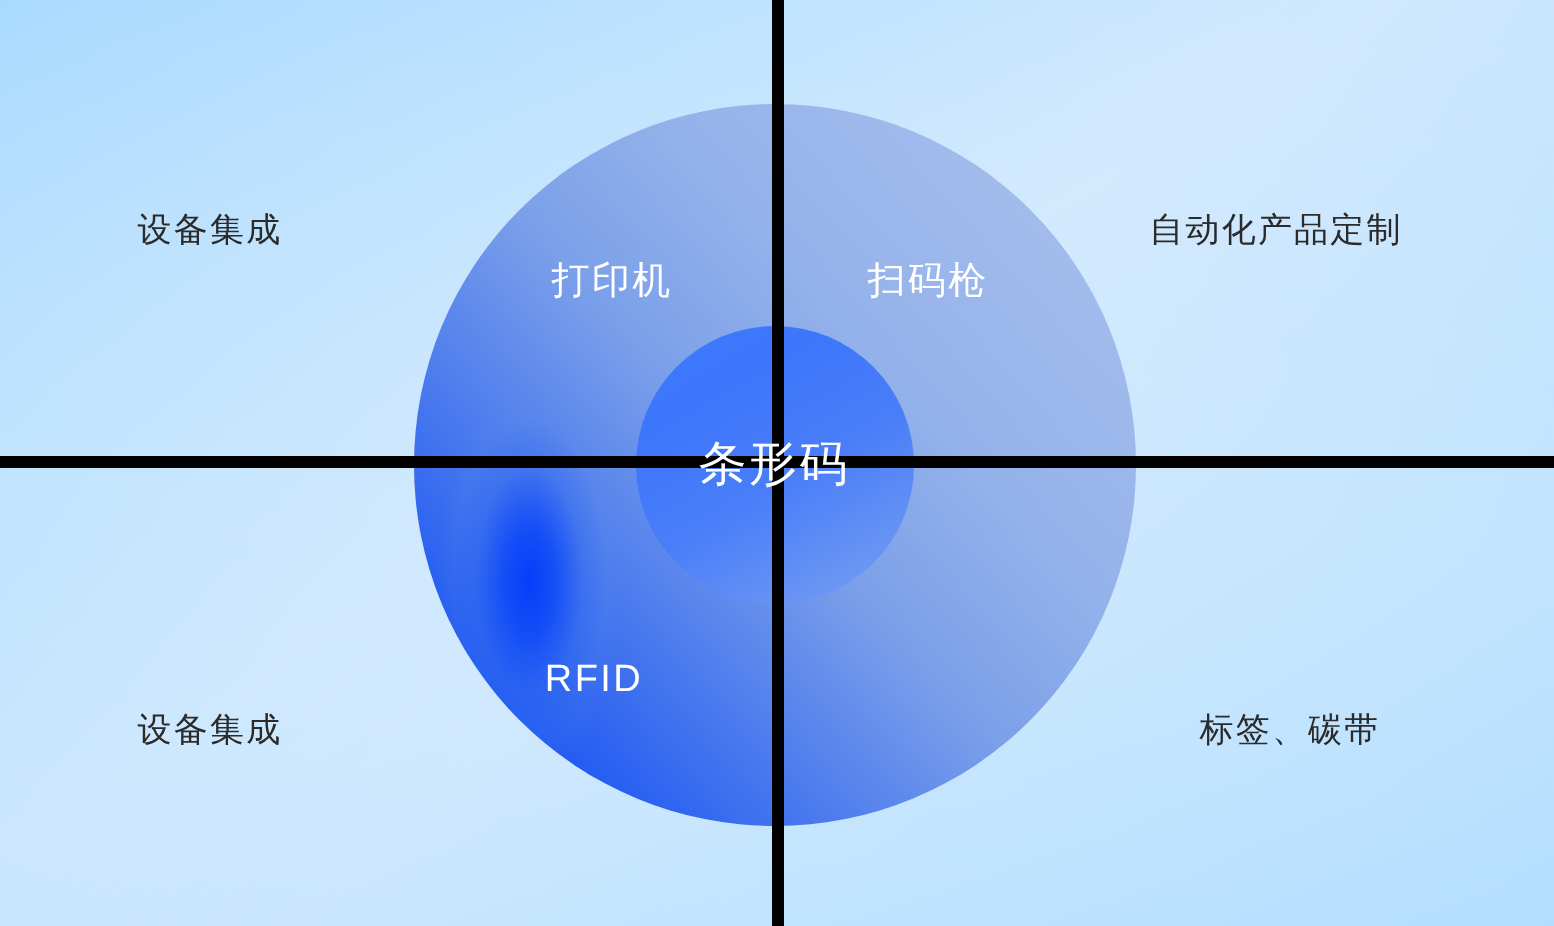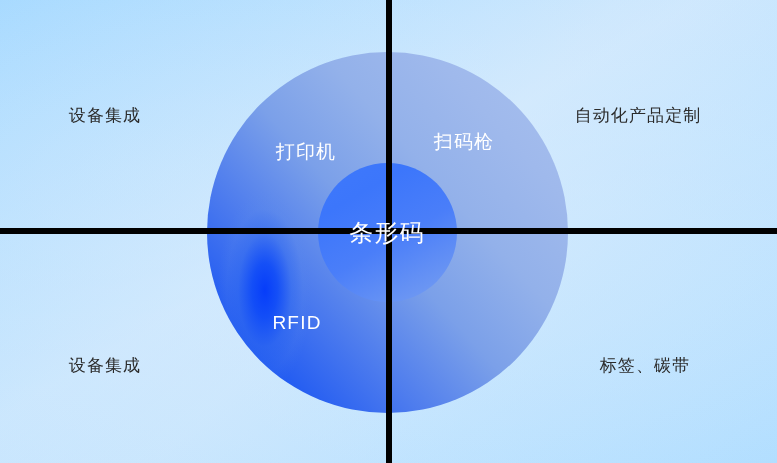--- a/index.html
+++ b/index.html
@@ -110,23 +110,23 @@
   .core-label {
     position: absolute;
     color: #ffffff;
     font-size: 24px;
     letter-spacing: 1.2px;
     white-space: nowrap;
     line-height: 1;
     transform: translate(-50%, -50%);
   }
 
-  .lbl-printer  { left: 306px; top: 141px; margin-top: 10px; }
+  .lbl-printer  { left: 306px; top: 141px; }
   .lbl-scanner  { left: 464px; top: 141px; }
-  .lbl-rfid     { left: 297px; top: 322px; }
+  .lbl-rfid     { left: 297px; top: 340px; }
   .lbl-rental   { left: 474px; top: 322px; }
   .core         { left: 387px; top: 233px; }
 
   
   .quad-label {
     position: absolute;
     color: #2b2b2b;
     font-size: 17px;
     letter-spacing: 1.1px;
     white-space: nowrap;

